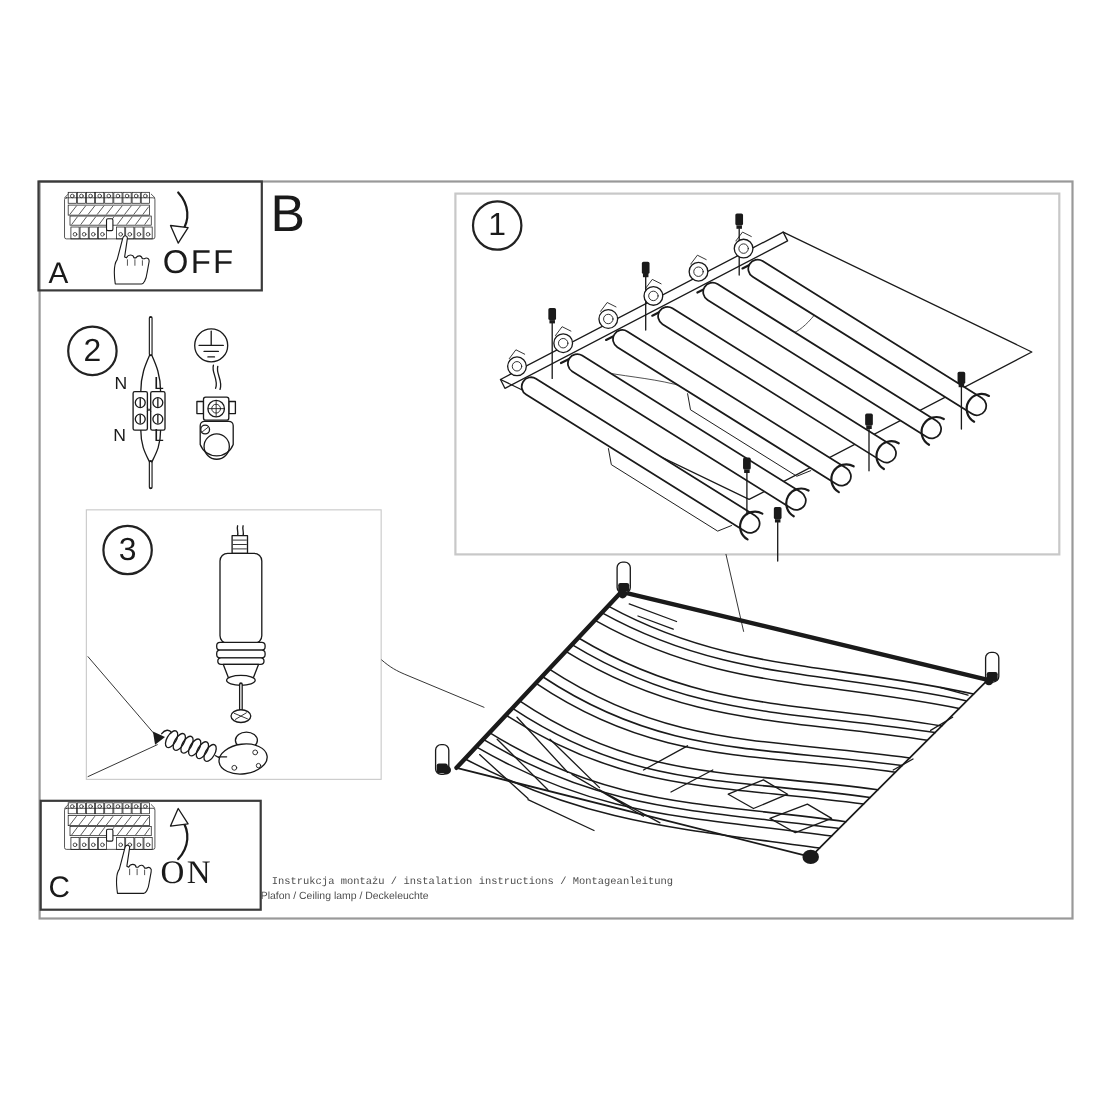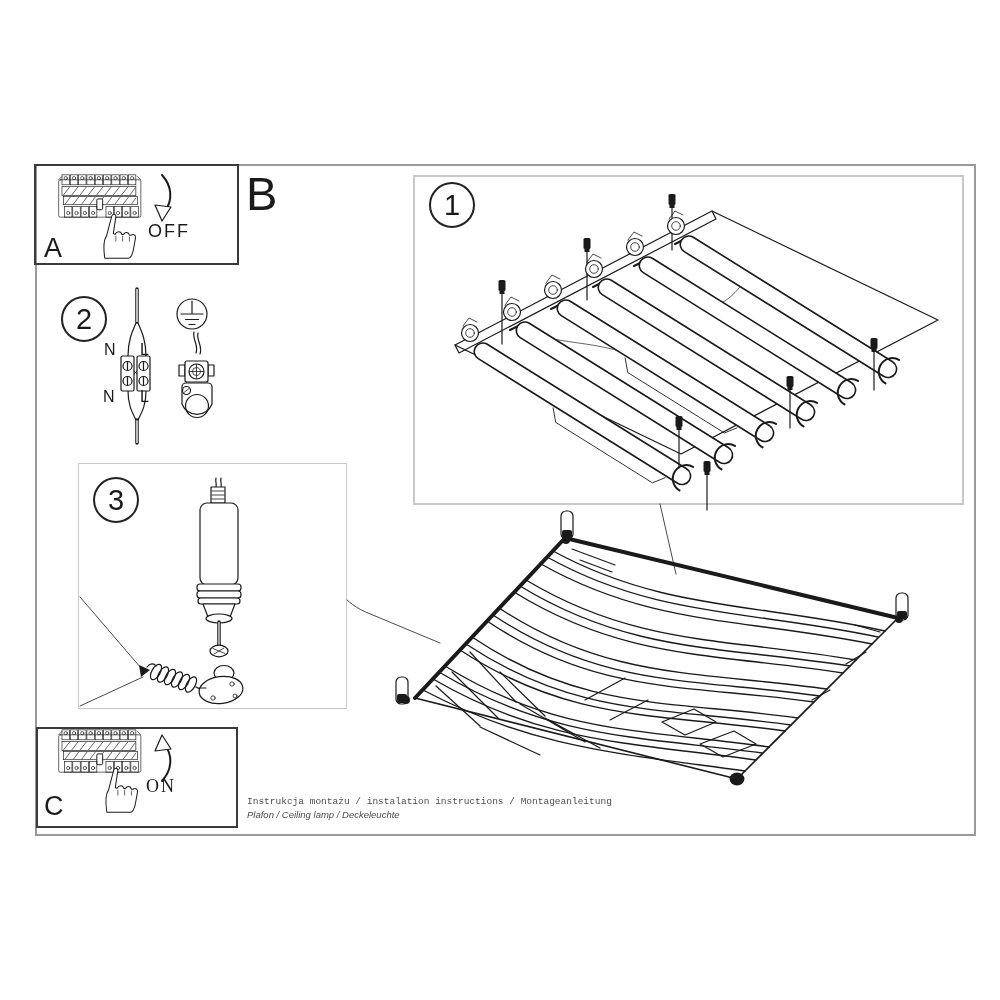--- a/index.html
+++ b/index.html
@@ -5,21 +5,21 @@
   html,body{margin:0;padding:0;background:#fff;}
   .canvas{position:relative;width:1000px;height:1000px;background:var(--paper,#fff);
           font-family:"Liberation Sans",sans-serif;color:var(--line,#1a1a1a);overflow:hidden;}
   .box{position:absolute;box-sizing:border-box;background:transparent;}
   .outer{border:2px solid var(--outer-border,#999);}
   .stepbox{border:2px solid var(--step-box-border,#c8c8c8);}
   .panelbox{border:2px solid var(--panel-box-border,#3a3a3a);}
   .txt{position:absolute;white-space:pre;line-height:1.1;}
   .big-letter{font-size:47px;font-weight:400;letter-spacing:1px;}
   .mid-letter{font-size:27px;}
-  .state{font-size:18px;letter-spacing:2px;}
+  .state{font-size:30px;letter-spacing:2px;}
   .wirelabel{font-size:16px;}
   .caption{font-size:9.5px;color:var(--caption,#4d4d4d);line-height:13px;}
   .num{position:absolute;width:42px;height:42px;border:2px solid #222;border-radius:50%;
        background:#fff;display:flex;align-items:center;justify-content:center;
        font-size:29px;z-index:4;}
   svg.art{position:absolute;left:0;top:0;z-index:2;}
   .z3{z-index:3;}
   
   .s1{fill:none;stroke:var(--line,#1a1a1a);stroke-width:1.2;stroke-linecap:round;stroke-linejoin:round;}
   .s08{fill:none;stroke:var(--line,#1a1a1a);stroke-width:0.8;stroke-linecap:round;}
@@ -378,15 +378,15 @@
   <div class="num" style="left:429px;top:182px;">1</div>
   <div class="num" style="left:61px;top:296px;">2</div>
   <div class="num" style="left:93px;top:477px;">3</div>
 
   <div class="txt wirelabel z3" style="left:104px;top:341px;">N</div>
   <div class="txt wirelabel z3" style="left:140px;top:341px;">L</div>
   <div class="txt wirelabel z3" style="left:103px;top:388px;">N</div>
   <div class="txt wirelabel z3" style="left:140px;top:388px;">L</div>
 
   <div class="txt caption z3" style="left:247px;top:795px;font-family:Liberation Mono, monospace;">Instrukcja montażu / instalation instructions / Montageanleitung</div>
-  <div class="txt caption z3" style="left:247px;top:808px;font-style:italic;">Plafon / Ceiling lamp / Deckeleuchte</div>
+  <div class="txt caption z3" style="left:237px;top:808px;">Plafon / Ceiling lamp / Deckeleuchte</div>
 
 </div>
 
 </body></html>

